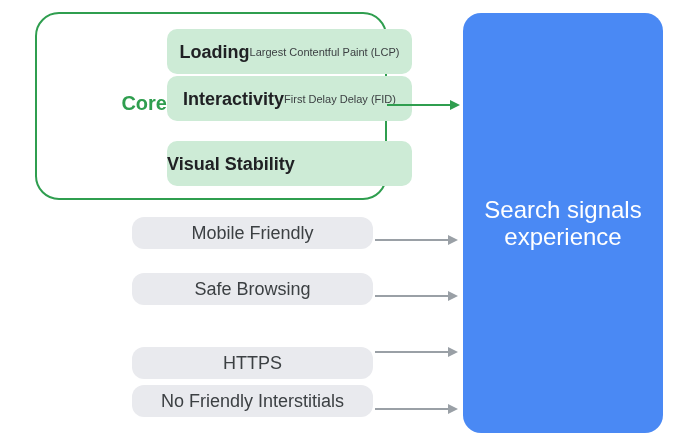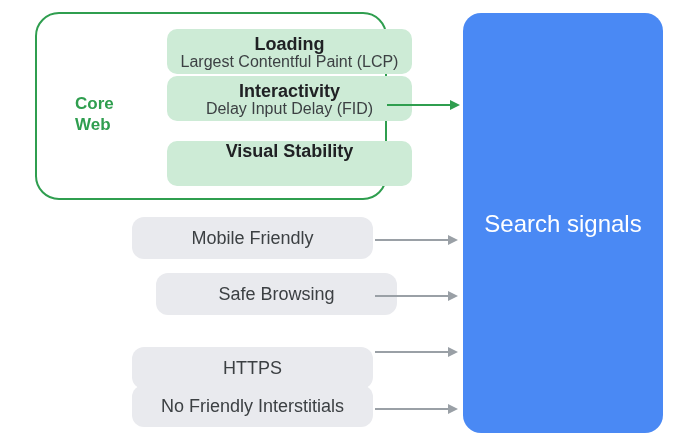--- a/index.html
+++ b/index.html
@@ -16,42 +16,42 @@
   .cwv-group {
     position:absolute; left:35px; top:12px;
     width:352px; height:188px;
     border:2px solid #2f9e4f;
     border-radius:24px;
     background:#ffffff;
   }
   .cwv-label {
     position:absolute; left:38px; top:79px;
     width:92px;
-    text-align:left;
+    text-align:right;
     color:#2f9e4f;
-    font-size:17px; font-weight:bold; line-height:21px;
+    font-size:20px; font-weight:bold; line-height:21px;
   }
   .cwv-label span { display:block; }
 
   .pill {
     position:absolute;
-    display:flex; flex-direction:column;
+    display:flex; flex-direction:row;
     align-items:center; justify-content:center;
     text-align:center;
   }
   .pill-green {
     left:130px; width:245px; height:45px;
     background:#cdebd6;
     border-radius:10px;
   }
   .pill-title { font-size:18px; font-weight:600; color:#202124; line-height:20px; }
-  .pill-sub   { font-size:16px; font-weight:400; color:#3c4043; line-height:14px; margin-top:1px; }
+  .pill-sub   { font-size:11px; font-weight:400; color:#3c4043; line-height:14px; margin-top:1px; }
 
   .pill-gray {
-    left:132px; width:241px; height:42px;
+    left:132px; width:241px; height:32px;
     background:#e9eaee;
     border-radius:12px;
   }
   .pill-gray .pill-label { font-size:18px; font-weight:400; color:#3c4043; }
 
   
   .arrow { position:absolute; height:2px; background:#9aa0a6; }
   .arrow::after {
     content:""; position:absolute; right:-9px; top:-4px;
     width:0; height:0;
@@ -79,57 +79,57 @@
   }
 </style>
 </head>
 <body>
 
 <div class="canvas">
 
   <div class="cwv-group">
     <div class="cwv-label">
       <span>Core</span>
-      <span>Web</span>
     </div>
 
     <div class="pill pill-green" style="top:15px;">
       <div class="pill-title">Loading</div>
       <div class="pill-sub">Largest Contentful Paint (LCP)</div>
     </div>
 
     <div class="pill pill-green" style="top:62px;">
       <div class="pill-title">Interactivity</div>
-      <div class="pill-sub">Delay Input Delay (FID)</div>
+      <div class="pill-sub">First Delay Delay (FID)</div>
     </div>
 
     <div class="pill pill-green" style="top:127px;justify-content:space-between;">
       <div class="pill-title">Visual Stability</div>
     </div>
   </div>
 
   <div class="arrow arrow-green" style="left:387px; top:104px; width:64px;"></div>
 
   <div class="pill pill-gray" style="top:217px;">
     <div class="pill-label">Mobile Friendly</div>
   </div>
   <div class="arrow" style="left:375px; top:239px; width:74px;"></div>
 
-  <div class="pill pill-gray" style="top:273px;margin-left:24px;">
+  <div class="pill pill-gray" style="top:273px;">
     <div class="pill-label">Safe Browsing</div>
   </div>
   <div class="arrow" style="left:375px; top:295px; width:74px;"></div>
 
   <div class="pill pill-gray" style="top:347px;">
     <div class="pill-label">HTTPS</div>
   </div>
   <div class="arrow" style="left:375px; top:351px; width:74px;"></div>
 
   <div class="pill pill-gray" style="top:385px;">
     <div class="pill-label">No Friendly Interstitials</div>
   </div>
   <div class="arrow" style="left:375px; top:408px; width:74px;"></div>
 
   <div class="result-box">
     <span class="line">Search signals</span>
+    <span class="line">experience</span>
   </div>
 
 </div>
 
 </body></html>

